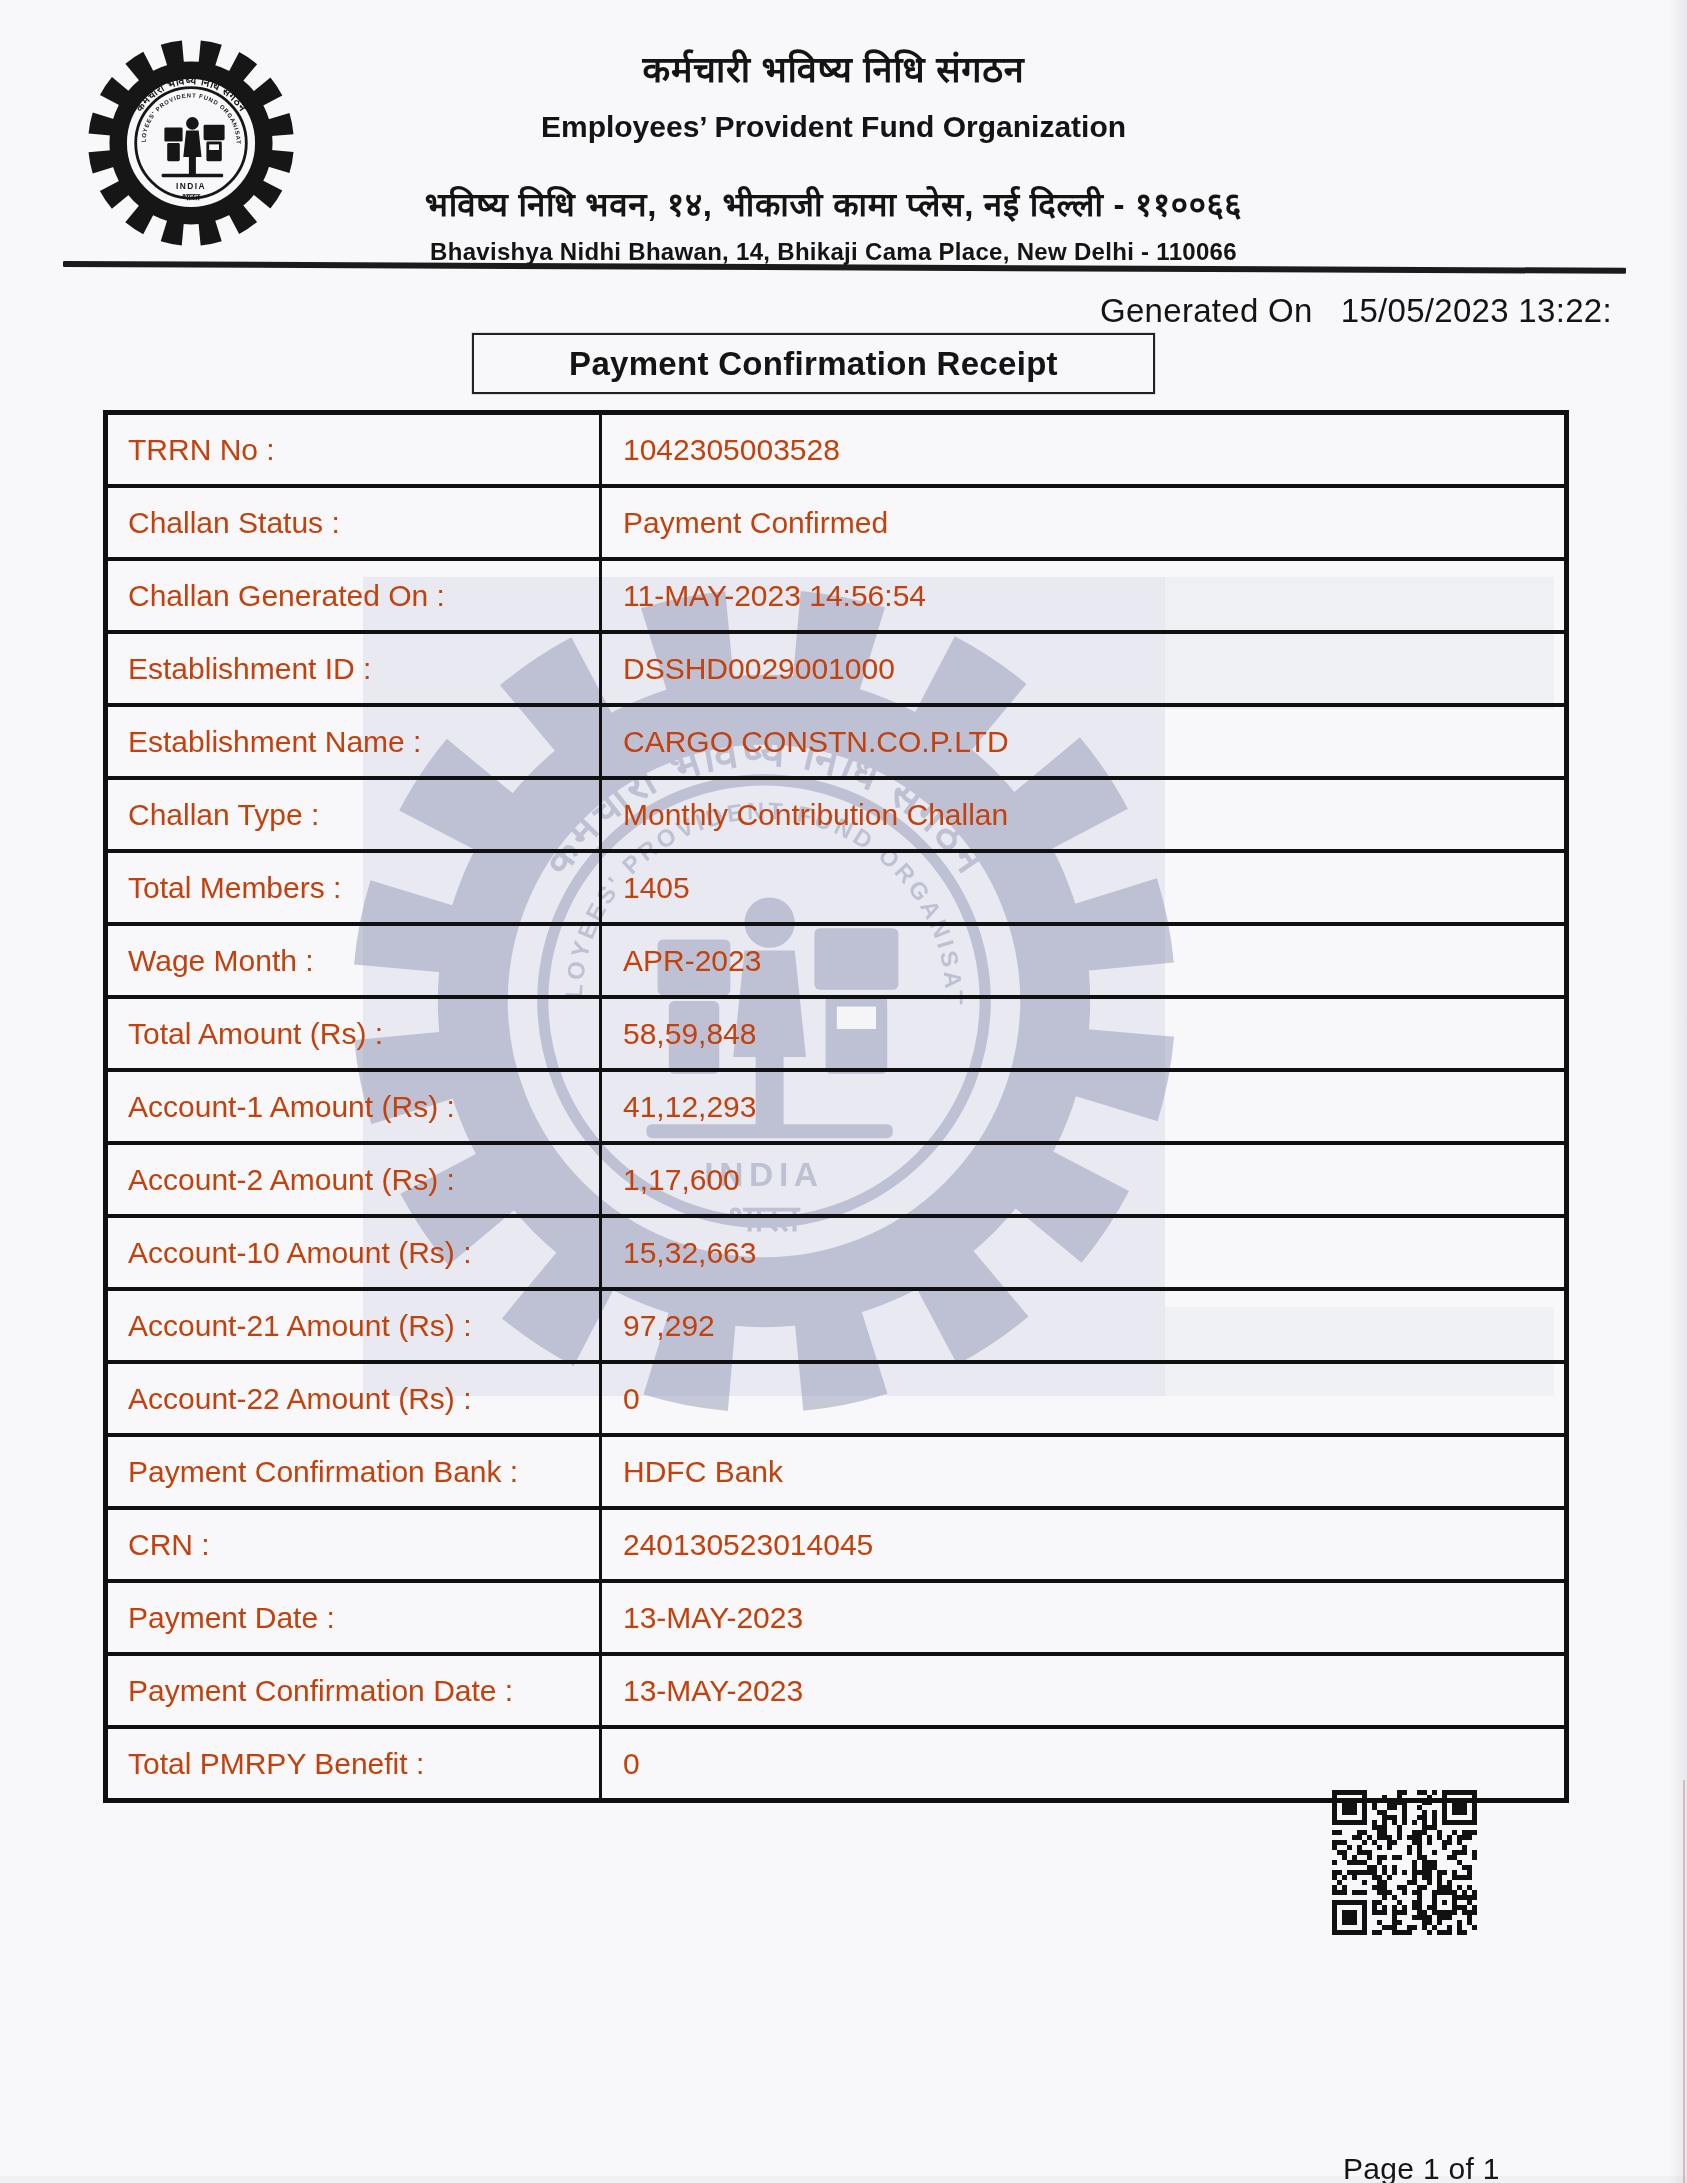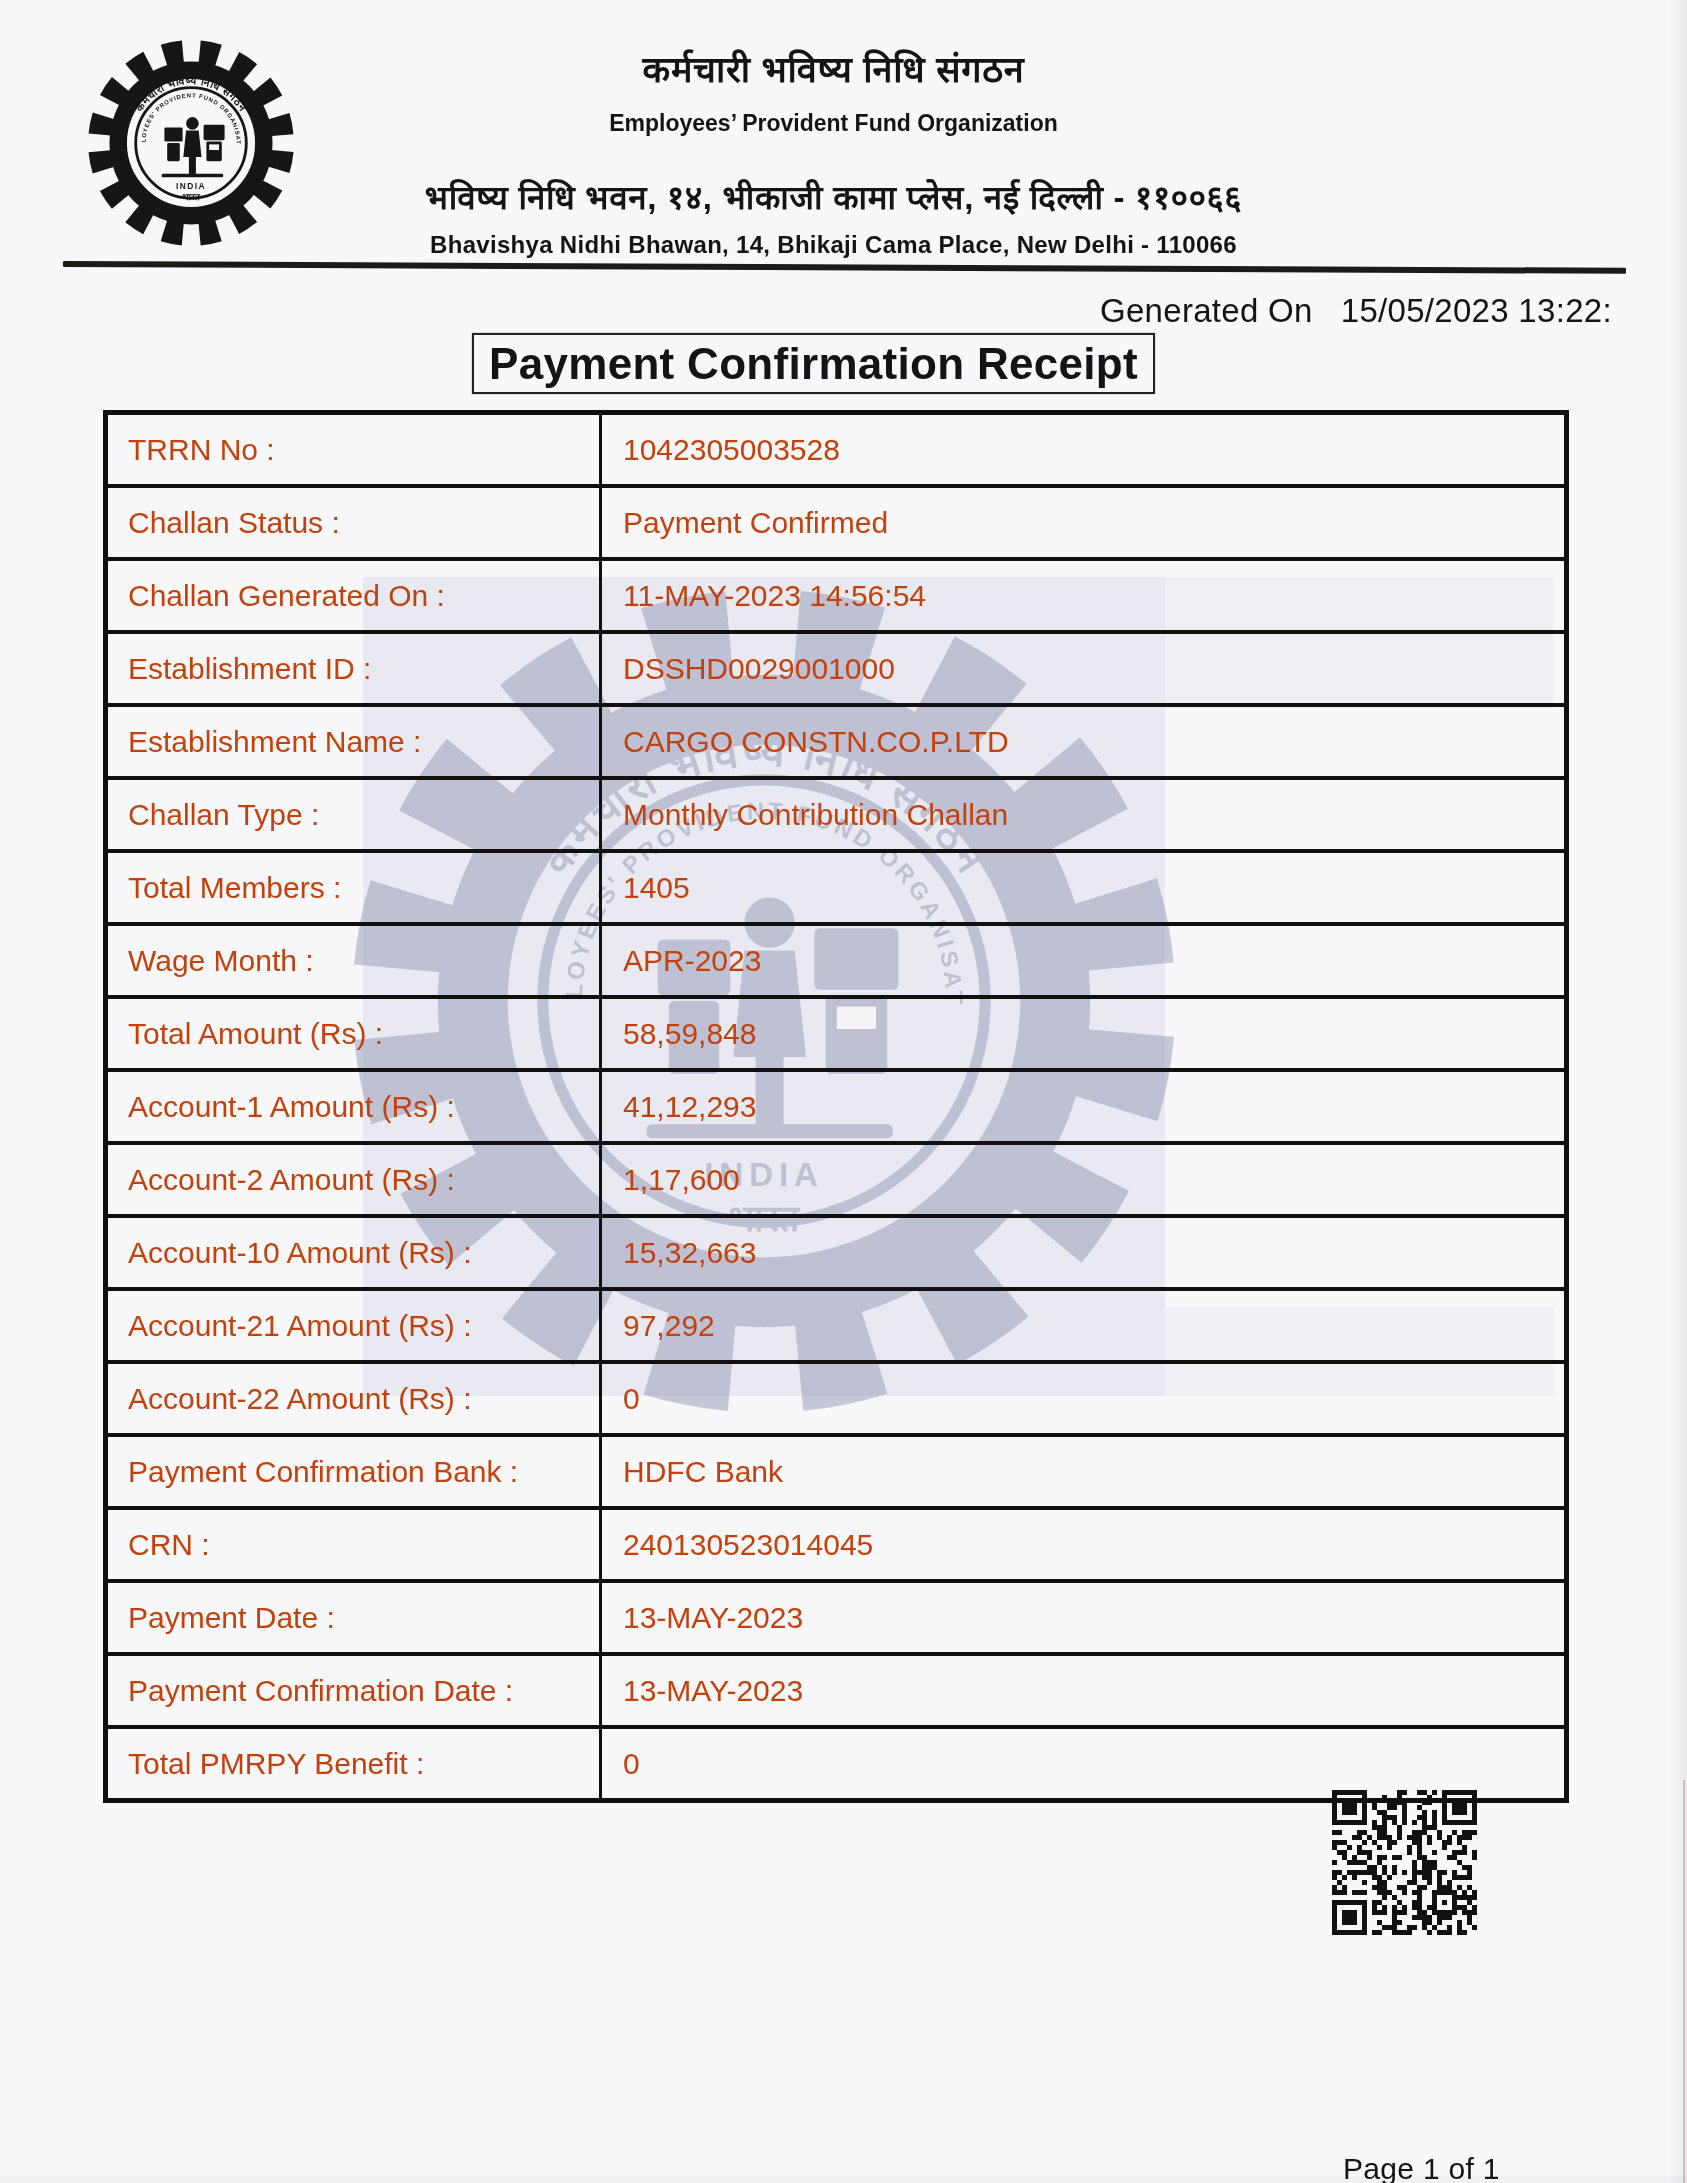--- a/index.html
+++ b/index.html
@@ -14,34 +14,34 @@
   
   .edge-right{position:absolute;right:0;top:0;width:18.5px;height:100%;
     background:linear-gradient(to right,rgba(0,0,0,0),rgba(120,120,135,0.12));}
   .edge-bottom{position:absolute;left:0;bottom:0;width:100%;height:6.6px;
     background:rgba(120,120,135,0.05);}
 
   
   .logo{position:absolute;left:86px;top:38px;width:210px;height:210px;color:#161616;}
   .header-text{position:absolute;left:291px;top:44px;width:1085px;text-align:center;}
   .h-hindi1{font-size:36px;font-weight:bold;letter-spacing:0.7px;}
-  .h-eng1{font-size:23px;font-weight:bold;margin-top:17px;}
+  .h-eng1{font-size:30px;font-weight:bold;margin-top:17px;}
   .h-hindi2{font-size:33px;font-weight:bold;margin-top:37px;letter-spacing:0.7px;}
   .h-eng2{font-size:24px;font-weight:bold;margin-top:12px;letter-spacing:0.3px;}
 
   .rule{position:absolute;left:63px;top:261px;width:1563px;height:6px;background:#1b1b1b;
     transform:rotate(0.25deg);transform-origin:left center;border-radius:1.3px;}
 
   .generated{position:absolute;left:1100px;top:292px;font-size:33px;letter-spacing:0.3px;white-space:nowrap;}
   .generated .gv{margin-left:28px;}
 
   .title-box{position:absolute;left:472px;top:333px;width:679px;height:57px;
     border:2.6px solid #222;display:flex;align-items:center;justify-content:center;
     box-shadow:0 0 0 0.7px rgba(0,0,0,0.15);}
-  .title-box span{font-size:44px;font-weight:bold;letter-spacing:0.3px;}
+  .title-box span{font-size:33px;font-weight:bold;letter-spacing:0.3px;}
 
   
   .wm-rect{position:absolute;left:363px;top:577px;width:802px;height:819px;
     background:#dcdfe9;opacity:0.55;}
   .wm-rect2{position:absolute;left:1164px;top:577px;width:390px;height:132px;
     background:#e4e6ee;opacity:0.45;}
   .wm-rect3{position:absolute;left:1164px;top:1307px;width:390px;height:89px;
     background:#e4e6ee;opacity:0.4;}
   .watermark{position:absolute;left:344px;top:581px;width:840px;height:840px;
     color:#9ba1bc;opacity:0.55;}

